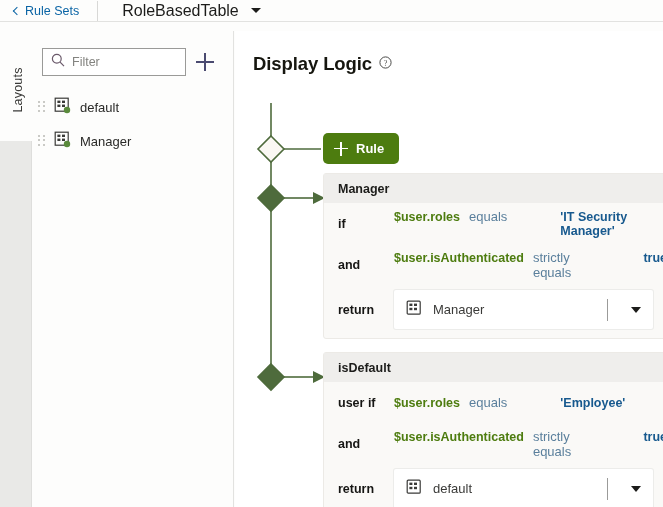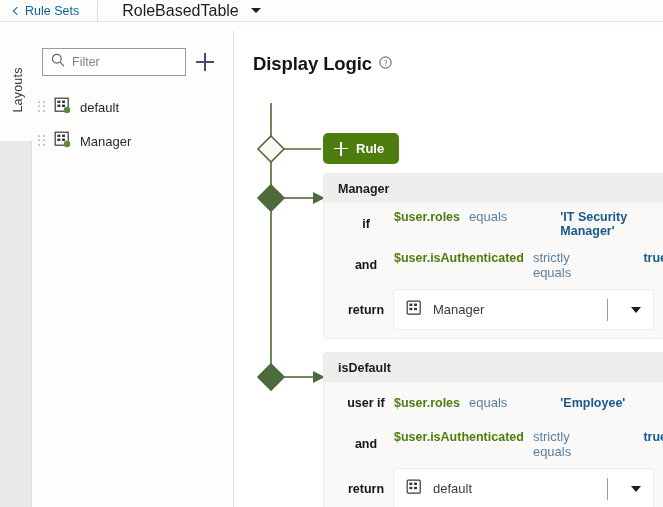--- a/index.html
+++ b/index.html
@@ -130,21 +130,21 @@
   }
   .card-head {
     background: #efeeec; height: 29px; display: flex; align-items: center;
     padding-left: 14px; font-size: 12.5px; font-weight: bold; color: #1c1c1a;
   }
   .cond-row {
     display: flex; align-items: center; height: 41px; padding-left: 14px;
   }
   .kw {
     font-size: 12.5px; font-weight: bold; color: #161614;
-    width: 56px; flex: 0 0 auto; text-align: center;
+    width: 56px; flex: 0 0 auto;
   }
   .expr { display: flex; align-items: baseline; gap: 9px; }
   .var { font-size: 12.5px; font-weight: bold; color: #4d7c0f; }
   .op  { font-size: 13px; color: #5a7f9c; }
   .val { font-size: 12.5px; font-weight: bold; color: #17598e; margin-left: 44px; }
 
   .ret-row {
     display: flex; align-items: center; min-height: 53px; padding: 5px 14px 9px 14px;
   }
   .select {

